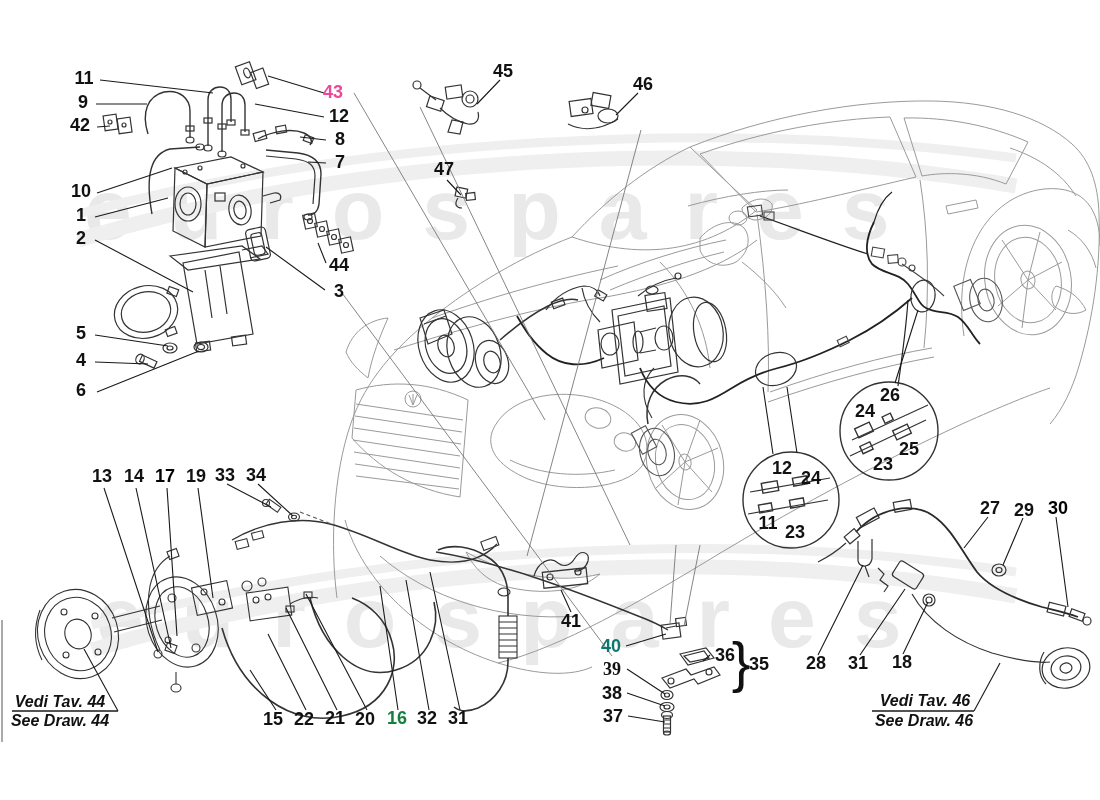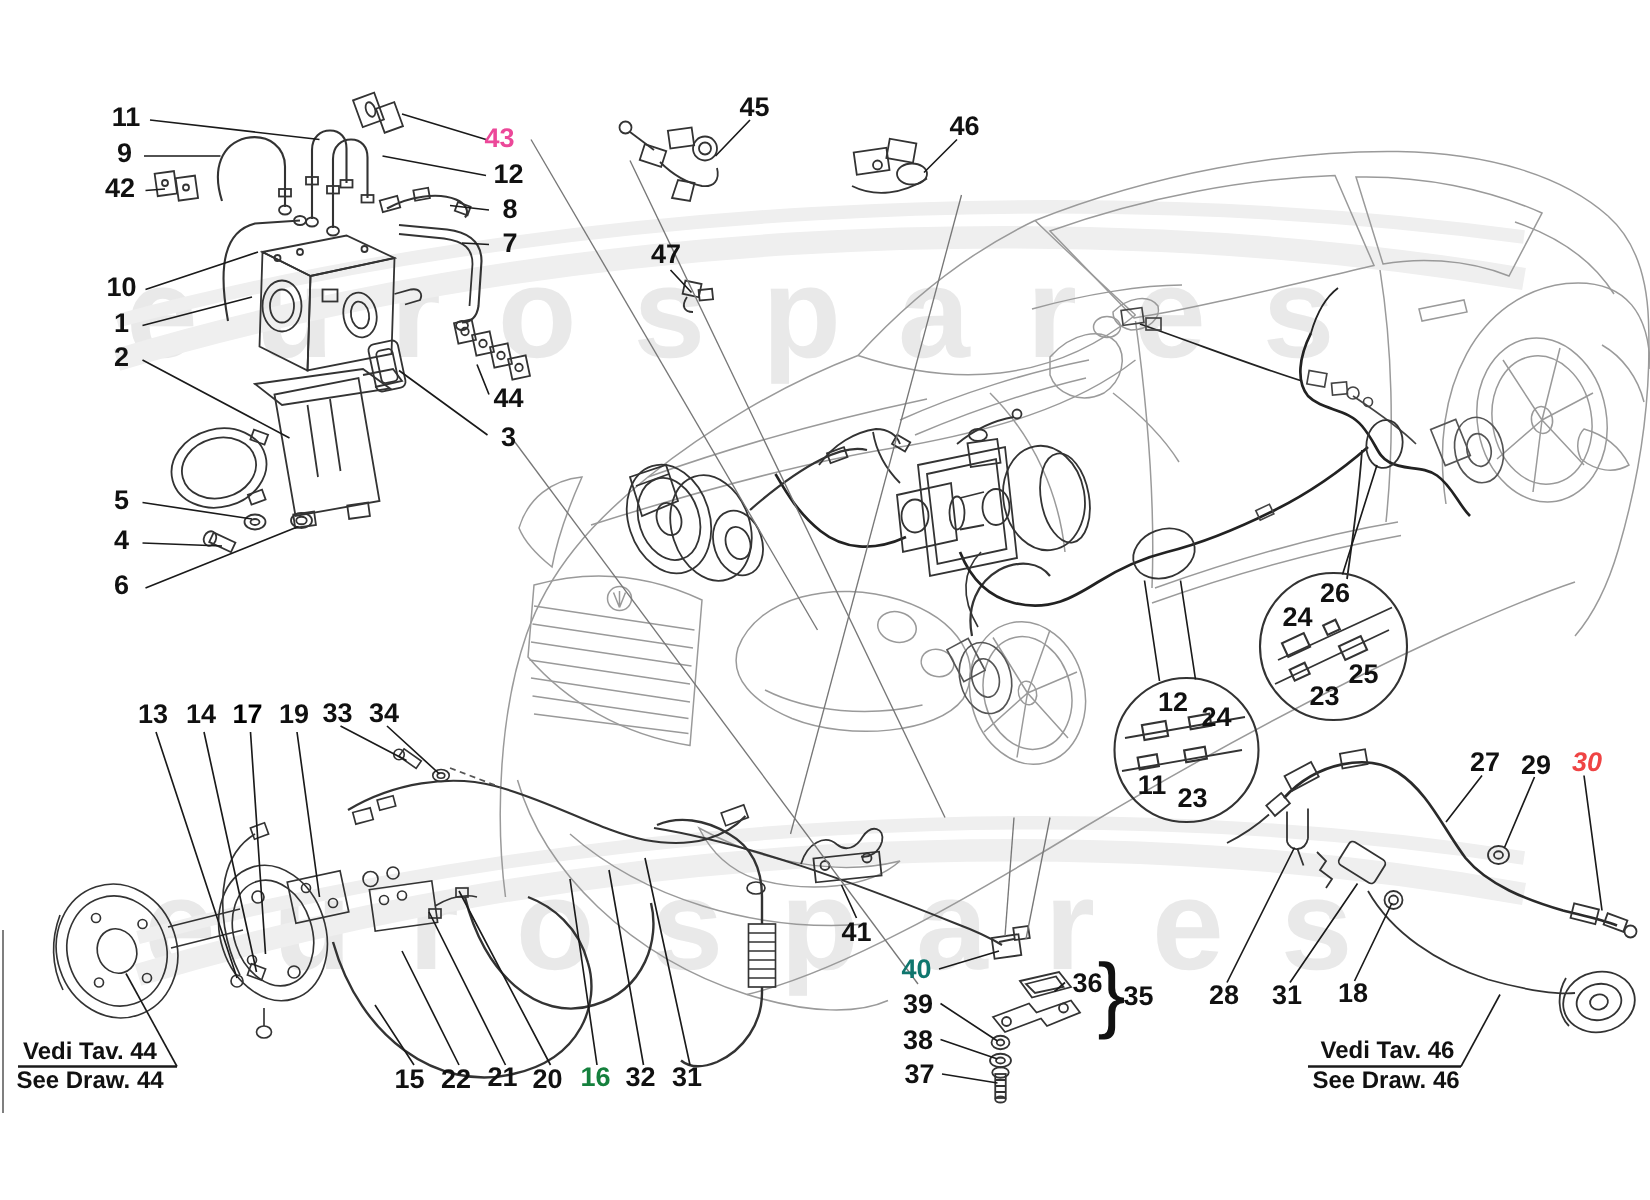--- a/index.html
+++ b/index.html
@@ -4,21 +4,21 @@
 <style>
   html,body{margin:0;padding:0;background:#fff;}
   #stage{position:relative;width:1100px;height:800px;background:#ffffff;overflow:hidden;
          font-family:"Liberation Sans","DejaVu Sans",sans-serif;}
   #watermark-layer{position:absolute;inset:0;z-index:0;}
   .wm{position:absolute;font-weight:700;white-space:nowrap;user-select:none;}
   #art-svg{position:absolute;left:0;top:0;z-index:1;}
   #labels-layer{position:absolute;inset:0;z-index:2;}
   .plabel{position:absolute;transform:translate(-50%,-50%);font-weight:700;color:#111;
           font-size:18px;line-height:1;white-space:nowrap;}
-  .note{position:absolute;transform:translate(-50%,-50%);font-weight:700;
+  .note{position:absolute;transform:translate(-50%,-50%);font-style:italic;font-weight:700;
         font-size:16px;color:#111;white-space:nowrap;z-index:2;}
 </style>
 </head>
 <body>
 
 <div id="stage">
 
   <div id="watermark-layer">
       <div class="wm" style="left: 84px; top: 160px; font-size: 86px; letter-spacing: 38px; color: rgb(233, 233, 233);">eurospares</div>
       <div class="wm" style="left: 96px; top: 568px; font-size: 86px; letter-spacing: 38px; color: rgb(233, 233, 233);">eurospares</div>
@@ -421,29 +421,29 @@
       <span class="plabel" style="left: 256px; top: 475px; color: rgb(17, 17, 17);">34</span>
       <span class="plabel" style="left: 273px; top: 719px; color: rgb(17, 17, 17);">15</span>
       <span class="plabel" style="left: 304px; top: 719px; color: rgb(17, 17, 17);">22</span>
       <span class="plabel" style="left: 335px; top: 718px; color: rgb(17, 17, 17);">21</span>
       <span class="plabel" style="left: 365px; top: 719px; color: rgb(17, 17, 17);">20</span>
       <span class="plabel" style="left: 397px; top: 718px; color: #15803d;">16</span>
       <span class="plabel" style="left: 427px; top: 718px; color: rgb(17, 17, 17);">32</span>
       <span class="plabel" style="left: 458px; top: 718px; color: rgb(17, 17, 17);">31</span>
       <span class="plabel" style="left: 571px; top: 621px; color: rgb(17, 17, 17);">41</span>
       <span class="plabel" style="left: 611px; top: 646px; color: #0f766e;">40</span>
-      <span class="plabel" style="left: 612px; top: 669px; color: rgb(17, 17, 17);">39</span>
+      <span class="plabel" style="left: 612px; top: 669px; color: rgb(17, 17, 17); font-family: Liberation Serif, serif;">39</span>
       <span class="plabel" style="left: 612px; top: 693px; color: rgb(17, 17, 17);">38</span>
       <span class="plabel" style="left: 613px; top: 716px; color: rgb(17, 17, 17);">37</span>
       <span class="plabel" style="left: 725px; top: 655px; color: rgb(17, 17, 17);">36</span>
       <span class="plabel" style="left: 741px; top: 662px; font-size: 56px; font-weight: 400; color: rgb(17, 17, 17);">}</span>
       <span class="plabel" style="left: 759px; top: 664px; color: rgb(17, 17, 17);">35</span>
       <span class="plabel" style="left: 990px; top: 508px; color: rgb(17, 17, 17);">27</span>
       <span class="plabel" style="left: 1024px; top: 510px; color: rgb(17, 17, 17);">29</span>
-      <span class="plabel" style="left: 1058px; top: 508px; color: #ef4444; font-style: italic;">30</span>
+      <span class="plabel" style="left: 1058px; top: 508px; color: #000000;">30</span>
       <span class="plabel" style="left: 816px; top: 663px; color: rgb(17, 17, 17);">28</span>
       <span class="plabel" style="left: 858px; top: 663px; color: rgb(17, 17, 17);">31</span>
       <span class="plabel" style="left: 902px; top: 662px; color: rgb(17, 17, 17); text-align: center;">18</span>
       <span class="plabel" style="left: 782px; top: 468px; color: rgb(17, 17, 17);">12</span>
       <span class="plabel" style="left: 811px; top: 478px; color: rgb(17, 17, 17);">24</span>
       <span class="plabel" style="left: 768px; top: 523px; color: rgb(17, 17, 17);">11</span>
       <span class="plabel" style="left: 795px; top: 532px; color: rgb(17, 17, 17);">23</span>
       <span class="plabel" style="left: 890px; top: 395px; color: rgb(17, 17, 17);">26</span>
       <span class="plabel" style="left: 865px; top: 411px; color: rgb(17, 17, 17);">24</span>
       <span class="plabel" style="left: 909px; top: 449px; color: rgb(17, 17, 17); text-align: center;">25</span>

